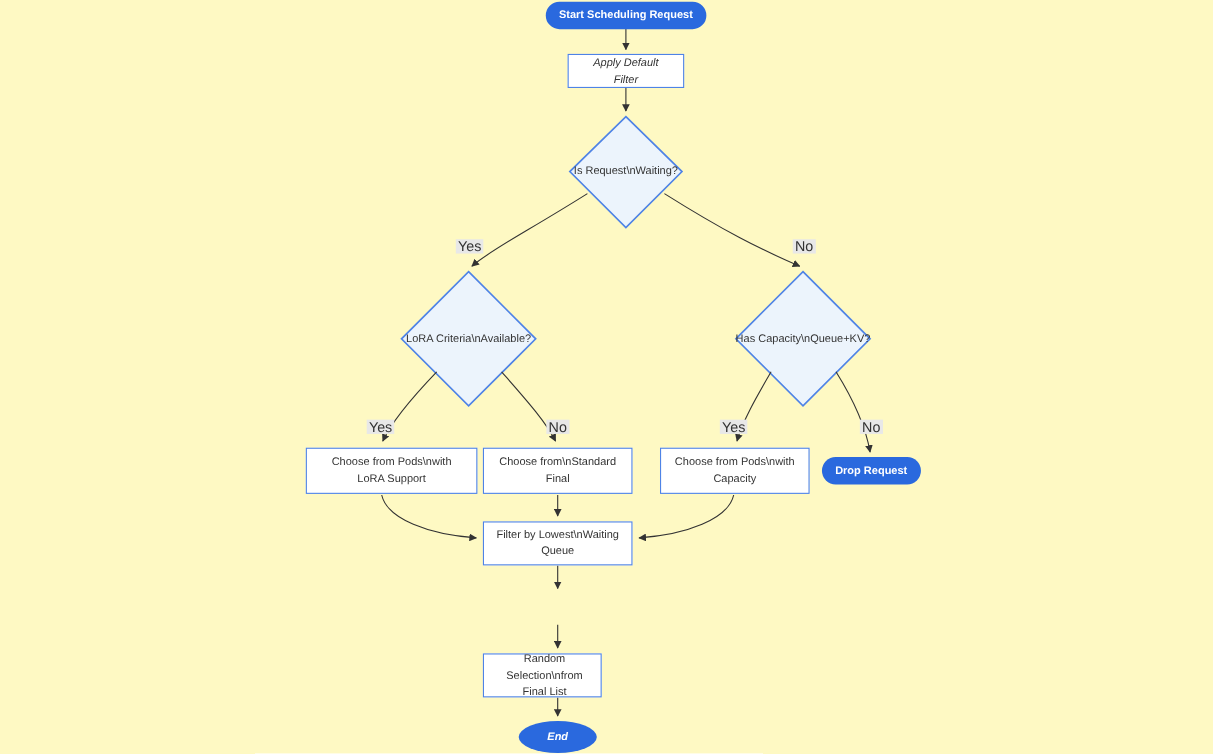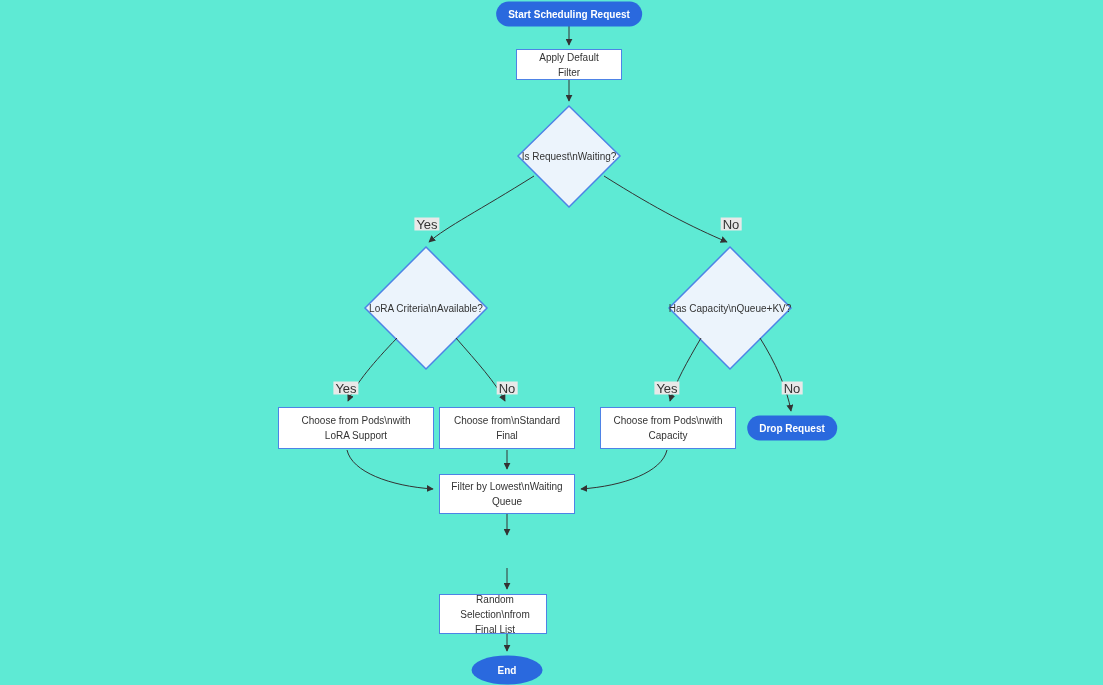--- a/index.html
+++ b/index.html
@@ -9,21 +9,21 @@
     --rect-fill:#ffffff;
     --edge:#333333;
     --label-bg:#e8e8e8;
     --text:#333333;
   }
   *{margin:0;padding:0;box-sizing:border-box;}
   html,body{background:#ffffff;}
   .canvas{
     position:relative;
     width:1103px;height:685px;
-    background:#5eead4;
+    background:#fef9c3;
     font-family:"Liberation Sans", sans-serif;
     color:var(--text);
     overflow:hidden;
   }
   .edges{position:absolute;left:0;top:0;width:1103px;height:685px;}
   .edges path.link{fill:none;stroke:var(--edge);stroke-width:1;}
   .node{
     position:absolute;
     display:flex;align-items:center;justify-content:center;
     text-align:center;
@@ -37,21 +37,21 @@
   .rect-node.nowrap{white-space:nowrap;padding:0 2px;}
   .pill{
     background:var(--pill-fill);
     color:#ffffff;
     font-weight:700;
     border-radius:14px;
     white-space:nowrap;
     padding:5px 12px;
     transform:translate(-50%,-50%);
   }
-  .pill.end-pill{border-radius:50%;padding:7px 26px;}
+  .pill.end-pill{border-radius:50%;padding:7px 26px;font-style:italic;}
   .diamond-text{
     position:absolute;
     transform:translate(-50%,-50%);
     white-space:nowrap;
     font-size:10px;
     text-align:center;
   }
   .edge-label{
     position:absolute;
     transform:translate(-50%,-50%);
@@ -88,21 +88,21 @@
     <path class="link" d="M 347,450 C 352,472 390,486 433,489" marker-end="url(#arrow)"></path>
     <path class="link" d="M 507,450 L 507,469" marker-end="url(#arrow)"></path>
     <path class="link" d="M 667,450 C 662,472 624,486 581,489" marker-end="url(#arrow)"></path>
     <path class="link" d="M 507,514 L 507,535" marker-end="url(#arrow)"></path>
     <path class="link" d="M 507,568 L 507,589" marker-end="url(#arrow)"></path>
     <path class="link" d="M 507,634 L 507,651" marker-end="url(#arrow)"></path>
   </svg>
 
   <div class="node pill" style="left:569px;top:14px;">Start Scheduling Request</div>
 
-  <div class="node rect-node" style="left:516px;top:49px;width:106px;height:31px;">Apply Default Filter</div>
+  <div class="node rect-node" style="left:516px;top:49px;width:106px;height:31px;font-style:italic;">Apply Default Filter</div>
 
   <div class="diamond-text" style="left:569px;top:156px;">Is Request\nWaiting?</div>
 
   <div class="diamond-text" style="left:426px;top:308px;">LoRA Criteria\nAvailable?</div>
 
   <div class="diamond-text" style="left:730px;top:308px;">Has Capacity\nQueue+KV?</div>
 
   <div class="node rect-node" style="left:278px;top:407px;width:156px;height:42px;">Choose from Pods\nwith LoRA Support</div>
 
   <div class="node rect-node" style="left:439px;top:407px;width:136px;height:42px;">Choose from\nStandard Final</div>

